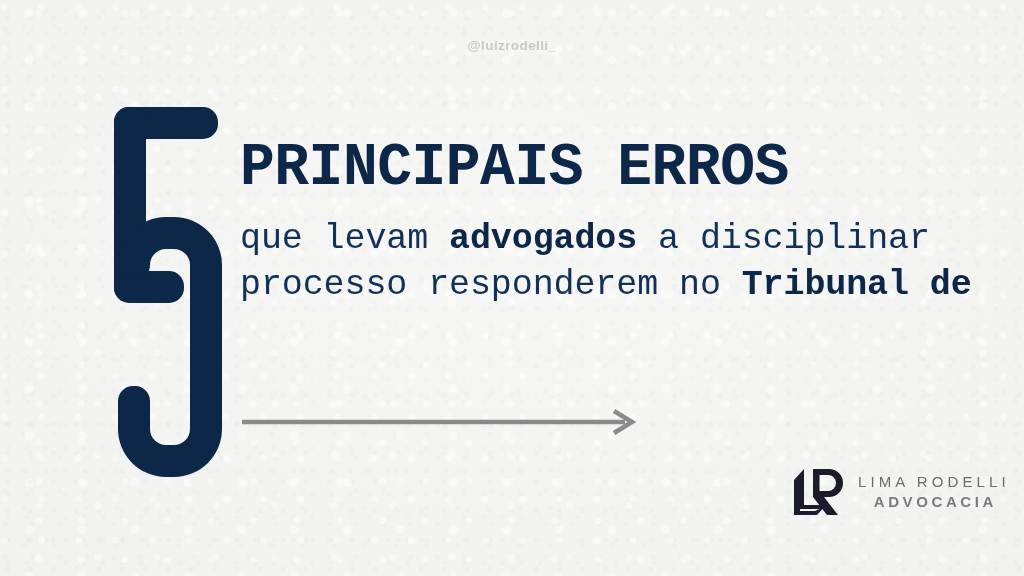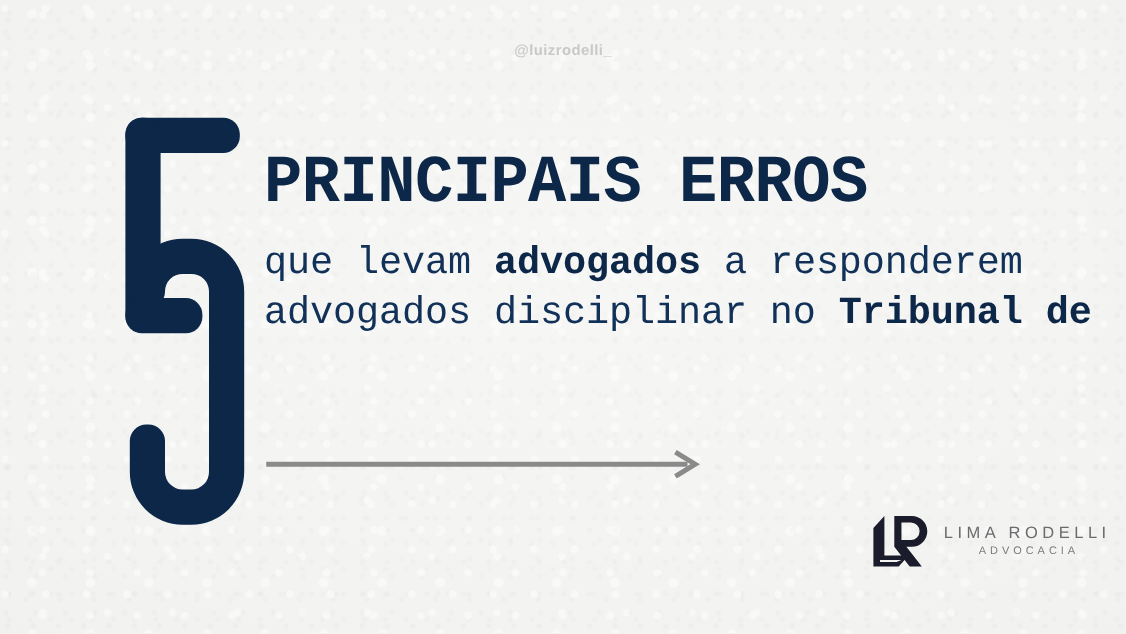--- a/index.html
+++ b/index.html
@@ -130,24 +130,24 @@
   #logo-text { display: flex; flex-direction: column; align-items: center; }
   #logo-name {
     font-size: 15px;
     letter-spacing: 4.1px;
     color: #6b6b6e;
     font-weight: normal;
     white-space: nowrap;
     line-height: 1.15;
   }
   #logo-sub {
-    font-size: 10px;
+    font-size: 15px;
     letter-spacing: 3.6px;
     color: #7b7b7e;
-    font-weight: normal;
+    font-weight: bold;
     white-space: nowrap;
     line-height: 1.2;
     margin-top: 3px;
     margin-right: -3px;
   }
 </style>
 </head>
 <body>
 
 <div id="slide">
@@ -193,24 +193,24 @@
                  a 48 48 0 0 1 48 -48 z"></path>
       </g>
     </svg>
   </div>
 
   <div id="text-block">
     <div id="headline">PRINCIPAIS ERROS</div>
 
     <div id="subhead">
       <span class="sub-line">
-        <span>que levam </span><span class="b">advogados</span><span> a responderem</span>
+        <span>que levam </span><span class="b">advogados</span><span> a disciplinar</span>
       </span>
       <span class="sub-line">
-        <span>advogados disciplinar no </span><span class="b">Tribunal de</span>
+        <span>processo responderem no </span><span class="b">Tribunal de</span>
       </span>
     </div>
   </div>
 
   <div id="arrow">
     <svg viewBox="0 0 400 26" xmlns="http://www.w3.org/2000/svg">
       <line x1="2" y1="13" x2="385" y2="13" stroke="#8a8a8a" stroke-width="4.5" stroke-linecap="butt"></line>
       <polyline points="374,2 392,13 374,24" fill="none" stroke="#8a8a8a" stroke-width="4.5" stroke-linecap="butt" stroke-linejoin="miter"></polyline>
     </svg>
   </div>

